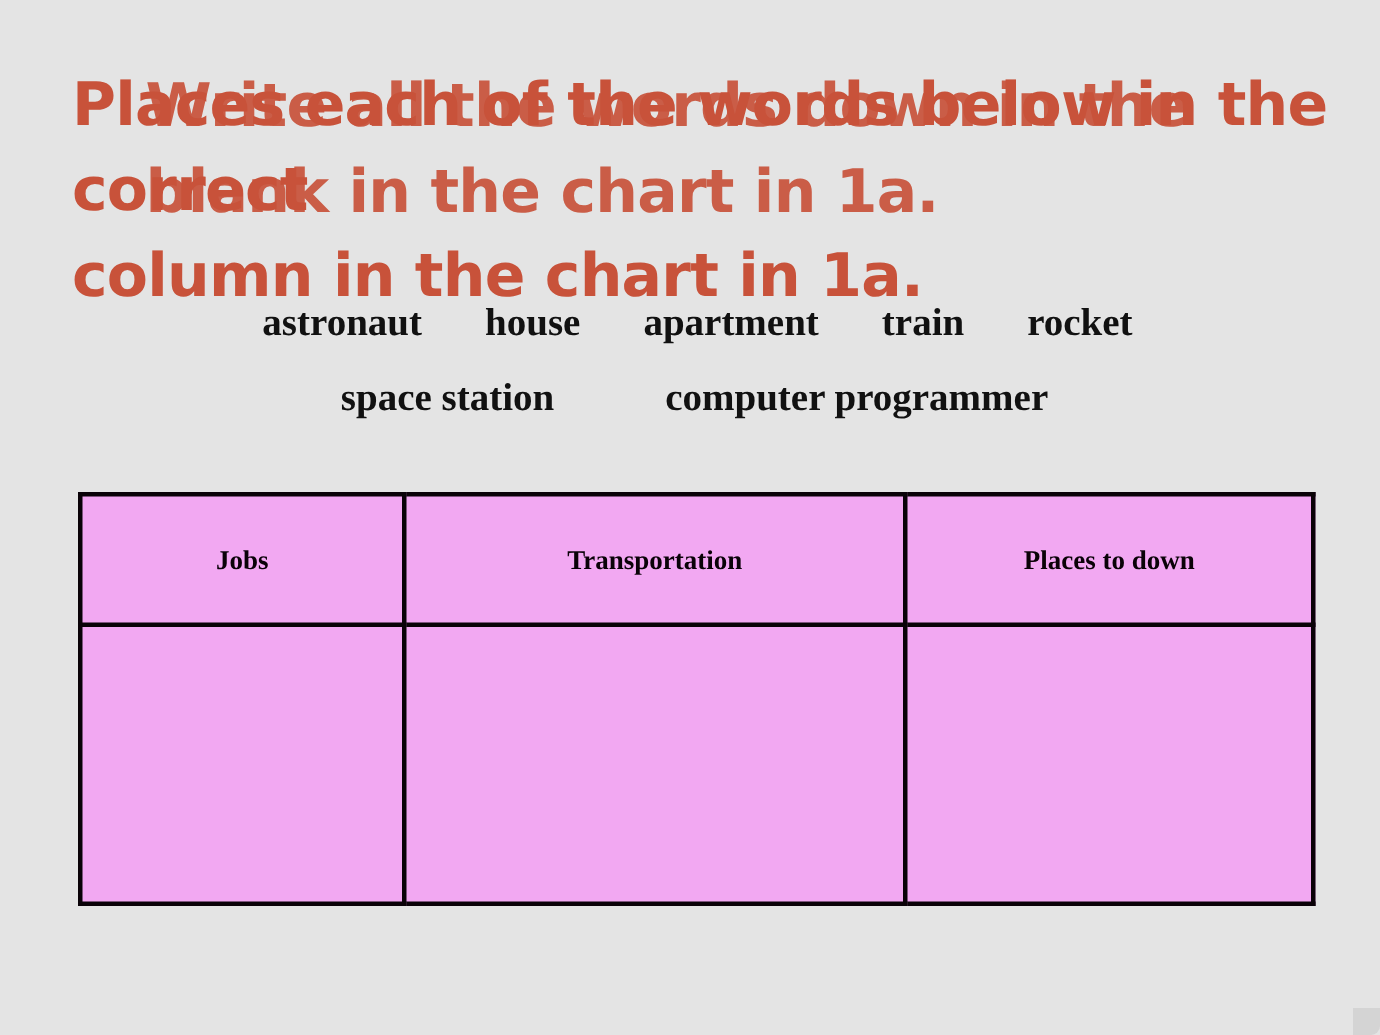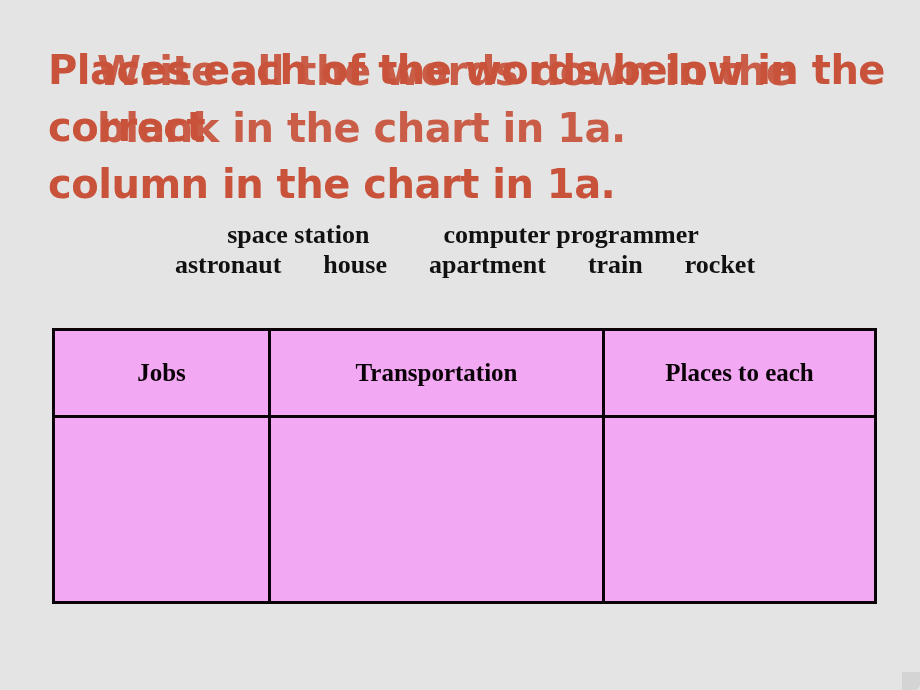--- a/index.html
+++ b/index.html
@@ -111,21 +111,21 @@
   #chart-table td {
     border: 3px solid #0a0208;
     background: #f2a8f2;
     padding: 0;
     margin: 0;
   }
   #chart-table th {
     height: 84px;
     font-family: "Liberation Serif", serif;
     font-weight: bold;
-    font-size: 25px;
+    font-size: 18px;
     color: #0a0208;
     text-align: center;
     vertical-align: middle;
   }
   #chart-table td {
     height: 183px;
   }
   .col-jobs { width: 213px; }
   .col-transportation { width: 331px; }
   .col-places { width: 269px; }
@@ -139,34 +139,34 @@
   <div id="page-edge-shade"></div>
 
   <div id="title-block">
     <div class="title-layer b">Write all the words down in the
 blank in the chart in 1a.</div>
     <div class="title-layer a">Places each of the words below in the correct
 column in the chart in 1a.</div>
   </div>
 
   <div id="word-bank">
+    <div class="word-row" id="word-row-1">
+      <span class="word">astronaut</span><span class="word">house</span><span class="word">apartment</span><span class="word">train</span><span class="word">rocket</span>
+    </div>
     <div class="word-row" id="word-row-2">
       <span class="word">space station</span><span class="word">computer programmer</span>
-    </div>
-    <div class="word-row" id="word-row-1">
-      <span class="word">astronaut</span><span class="word">house</span><span class="word">apartment</span><span class="word">train</span><span class="word">rocket</span>
     </div>
   </div>
 
   <table id="chart-table">
     <thead>
       <tr>
         <th class="col-jobs">Jobs</th>
         <th class="col-transportation">Transportation</th>
-        <th class="col-places">Places to each</th>
+        <th class="col-places">Places to down</th>
       </tr>
     </thead>
     <tbody>
       <tr>
         <td class="col-jobs"></td>
         <td class="col-transportation"></td>
         <td class="col-places"></td>
       </tr>
     </tbody>
   </table>

